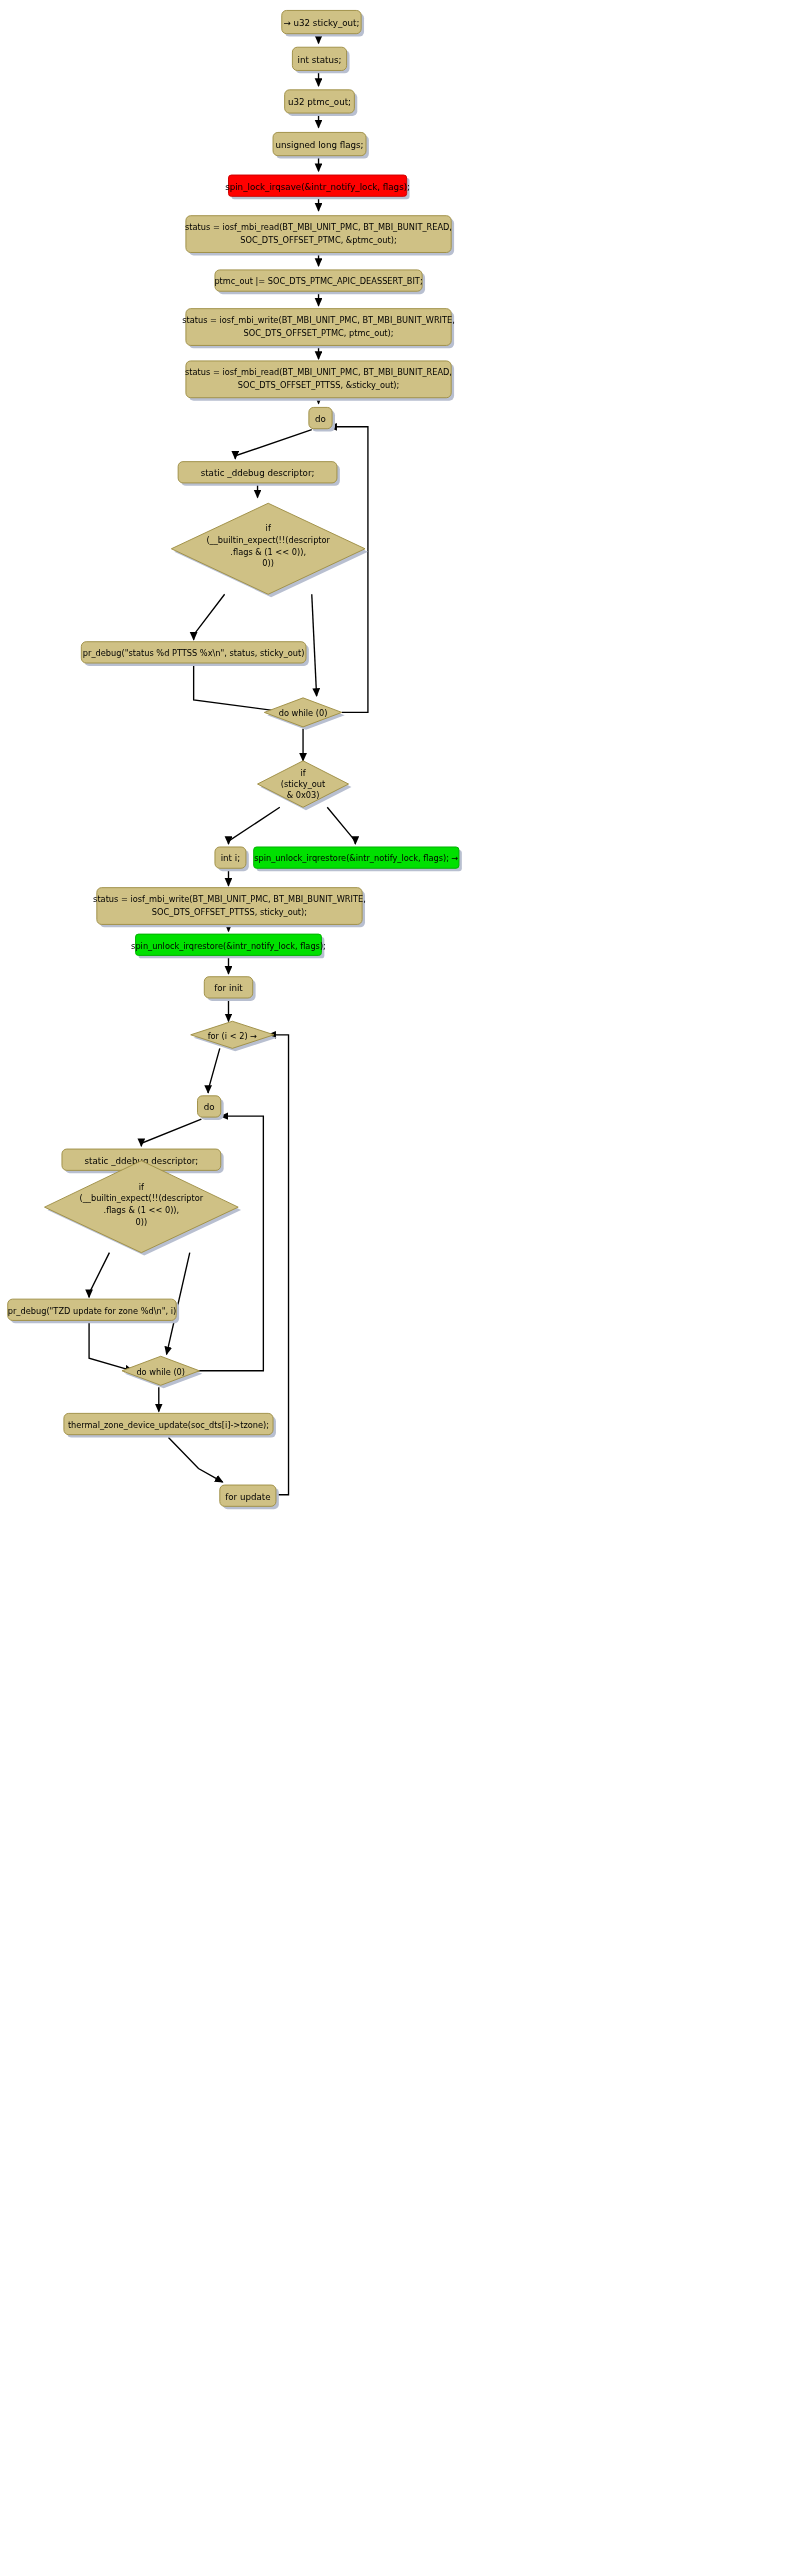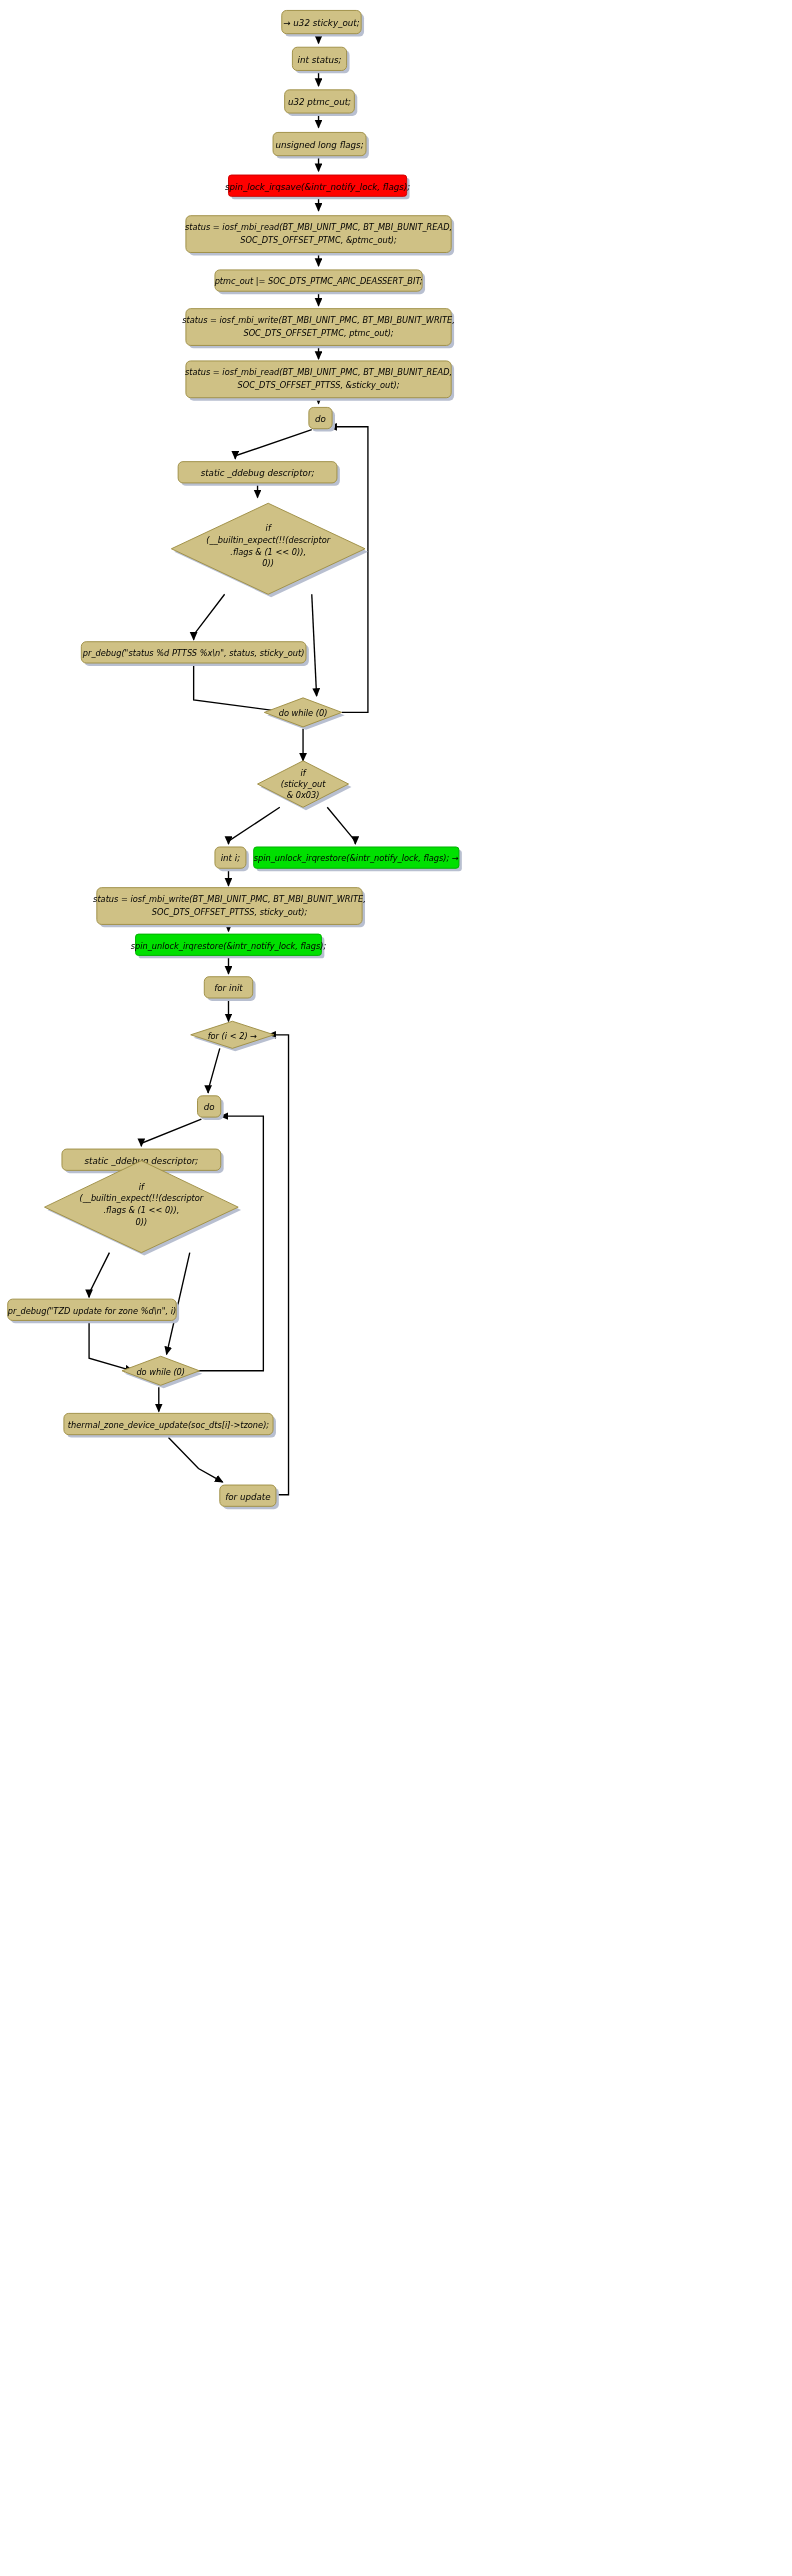--- a/index.html
+++ b/index.html
@@ -1,17 +1,17 @@
 <!DOCTYPE html>
 <html><head>
 <meta charset="utf-8">
 <style>
   html, body { margin:0; padding:0; background:#ffffff; }
   body { width:792px; height:2576px; font-family:"DejaVu Sans", sans-serif; }
-  #canvas { position:relative; width:792px; height:2296px;font-style:italic; }
+  #canvas { position:relative; width:792px; height:2296px; }
   svg { display:block; }
   .nodeText { font-family:"DejaVu Sans", sans-serif; fill:#000000; }
 </style>
 </head>
 <body>
 
 <div id="canvas">
 <svg width="792" height="2576" viewBox="0 0 818 2659" xmlns="http://www.w3.org/2000/svg">
 
   <defs>

